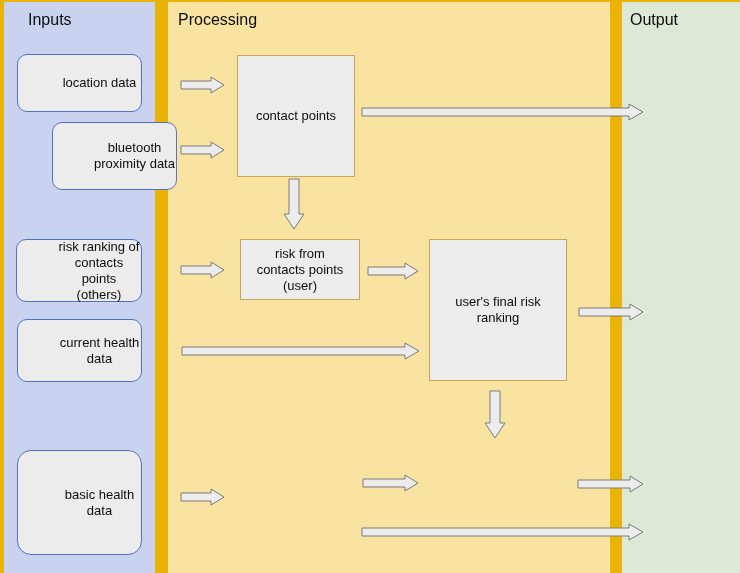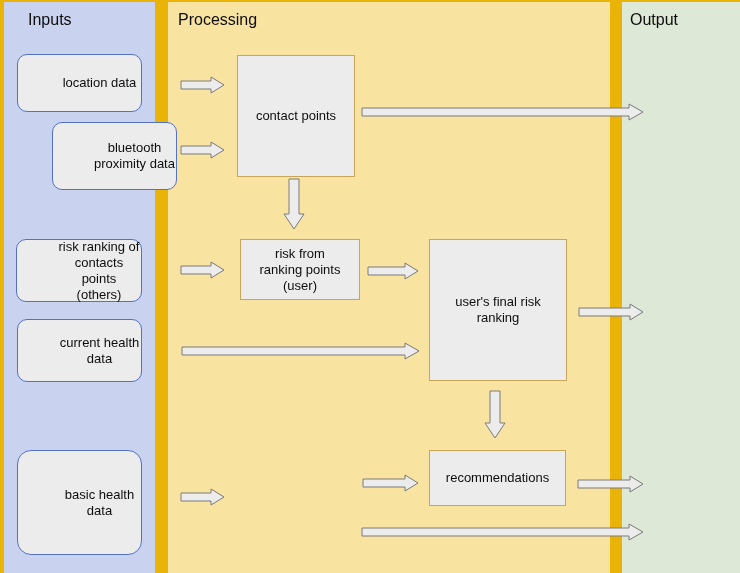--- a/index.html
+++ b/index.html
@@ -83,24 +83,21 @@
   <div class="box input-box bi5">
     <span>basic health
 data</span>
   </div>
 
   <div class="box process-box bp1">
     <span>contact points</span>
   </div>
   <div class="box process-box bp2">
     <span>risk from
-ranking points
+contacts points
 (user)</span>
   </div>
   <div class="box process-box bp3">
     <span>user's final risk
 ranking</span>
   </div>
-  <div class="box process-box bp5">
-    <span>recommendations</span>
-  </div>
 
 </div>
 
 </body></html>

